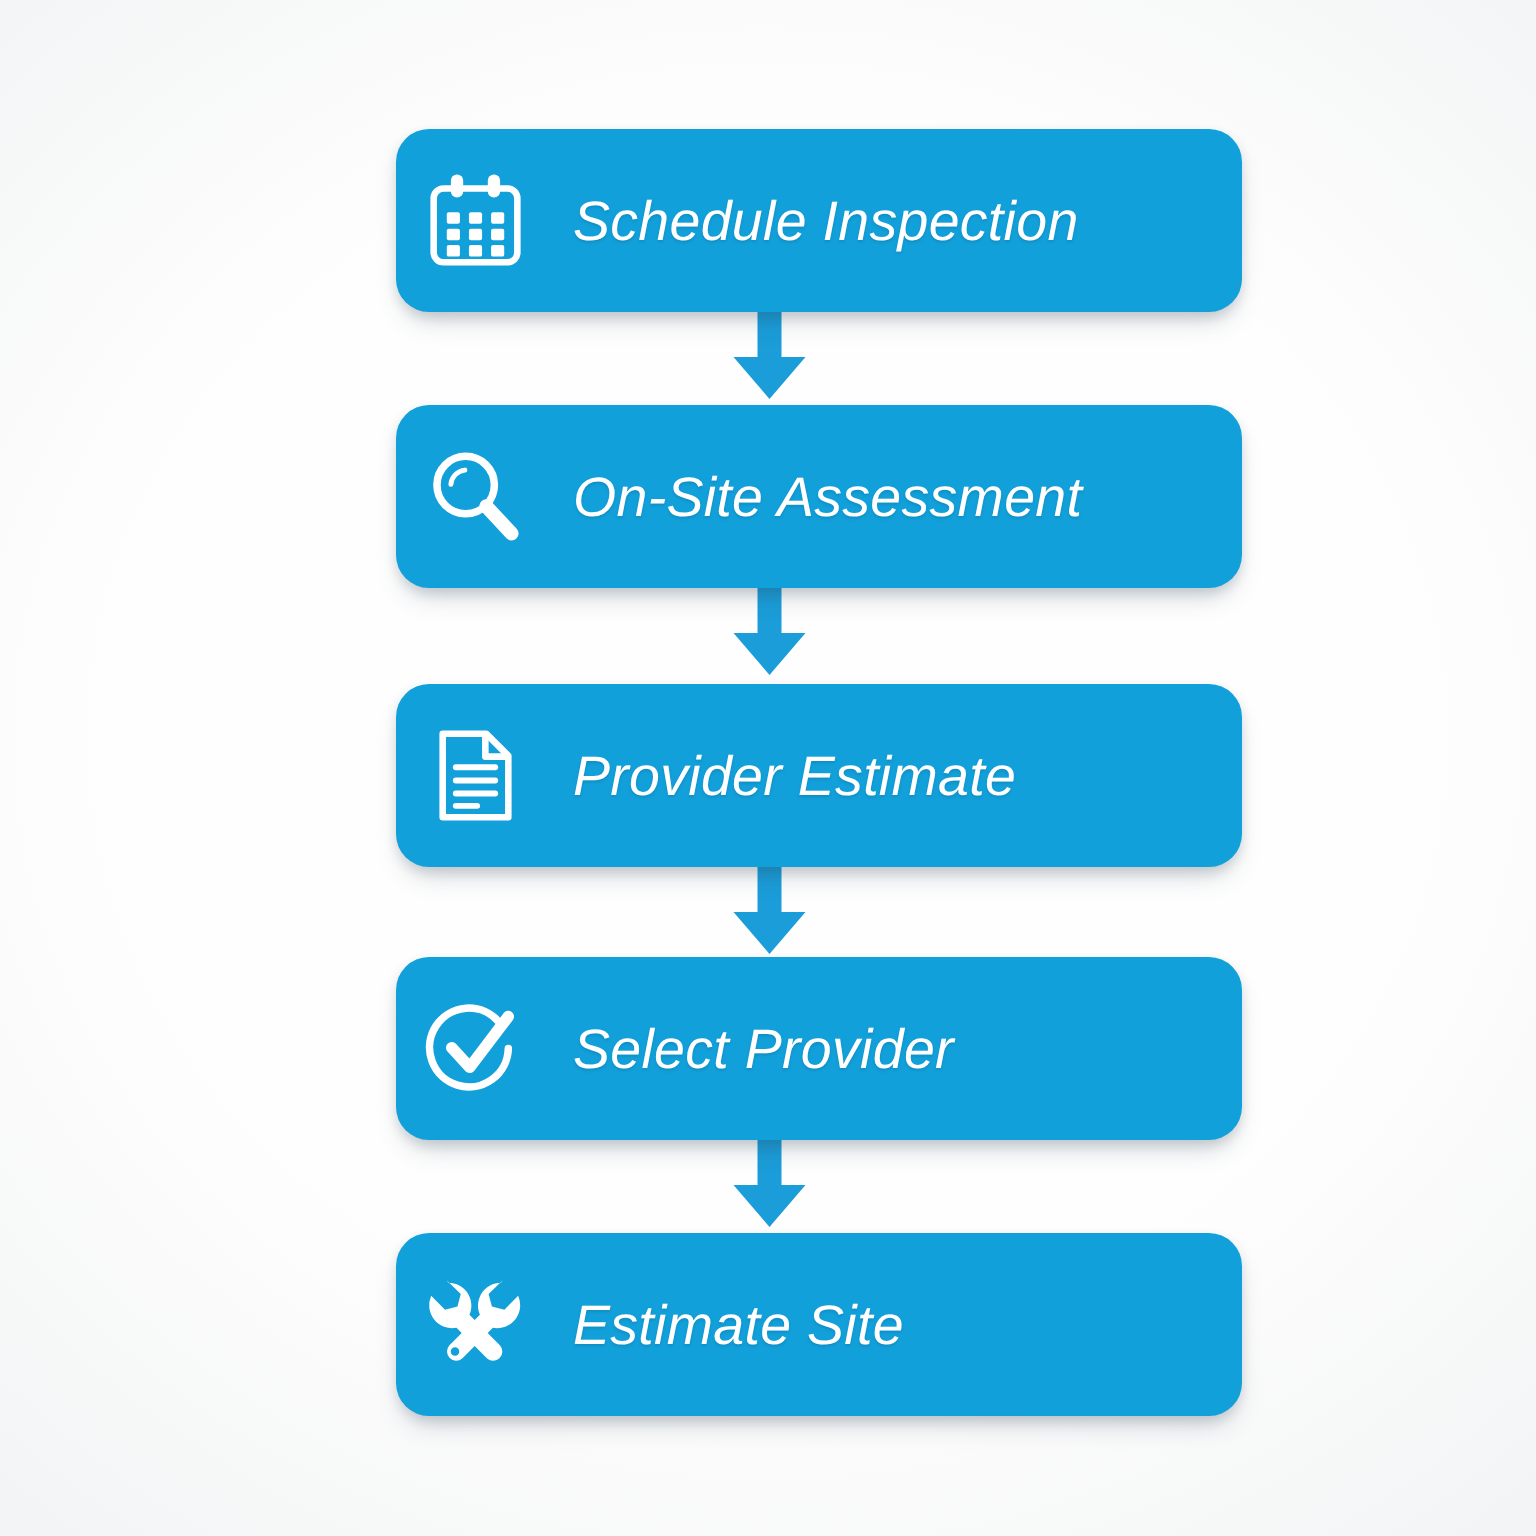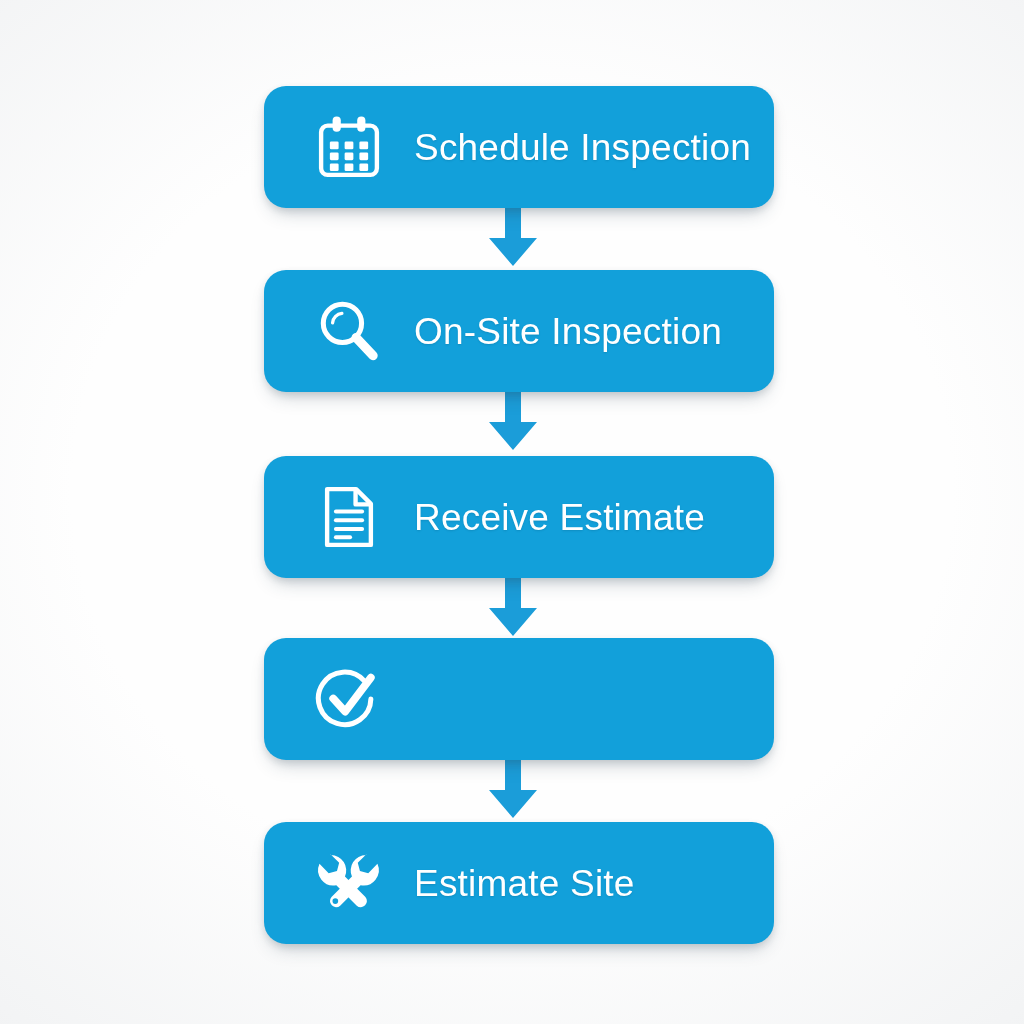--- a/index.html
+++ b/index.html
@@ -37,31 +37,32 @@
   }
 
   .step-row {
     position: relative;
     width: 100%;
   }
 
   .step-box {
     position: relative;
     box-sizing: border-box;
-    width: 510px;
+    width: 564px;
     height: 122px;
     border-radius: 22px;
     background: #12a0da;
     display: flex;
     align-items: center;
-    padding-left: 48px;
+    padding-left: 16px;
     box-shadow:
       0 10px 18px -6px rgba(40,60,80,0.26),
       0 3px 7px rgba(40,60,80,0.13);
     z-index: 2;
+    font-style: italic;
   }
 
   .step-icon {
     width: 74px;
     height: 74px;
     flex: 0 0 74px;
     display: flex;
     align-items: center;
     justify-content: center;
     margin-right: 28px;
@@ -143,21 +144,21 @@
 
     <div class="step-row">
       <div class="step-box">
         <span class="step-icon">
           <svg viewBox="0 0 64 64" fill="none" xmlns="http://www.w3.org/2000/svg">
             <circle cx="26" cy="25" r="17.5" stroke="#ffffff" stroke-width="4.6"></circle>
             <path d="M17 24.5 a9.5 9.5 0 0 1 8.5 -8.6" stroke="#ffffff" stroke-width="3" stroke-linecap="round"></path>
             <path d="M38.5 38 L54 54.5" stroke="#ffffff" stroke-width="8.5" stroke-linecap="round"></path>
           </svg>
         </span>
-        <span class="step-label">On-Site Inspection</span>
+        <span class="step-label">On-Site Assessment</span>
       </div>
     </div>
 
     <div class="connector gap-2">
       <svg viewBox="0 0 56 74" xmlns="http://www.w3.org/2000/svg">
         <path d="M20 0 H36 V36 H52 L28 64 L4 36 H20 Z" fill="#1b9dd9"></path>
       </svg>
     </div>
 
     <div class="step-row">
@@ -165,38 +166,39 @@
         <span class="step-icon">
           <svg viewBox="0 0 64 64" fill="none" xmlns="http://www.w3.org/2000/svg">
             <path d="M12 6.5 H38.5 L52 20 V57.5 H12 Z" stroke="#ffffff" stroke-width="4" stroke-linejoin="round"></path>
             <path d="M38 7 V20.5 H51.5" stroke="#ffffff" stroke-width="4" stroke-linejoin="round"></path>
             <path d="M20 27 H44" stroke="#ffffff" stroke-width="3.6" stroke-linecap="round"></path>
             <path d="M20 35 H44" stroke="#ffffff" stroke-width="3.6" stroke-linecap="round"></path>
             <path d="M20 43 H44" stroke="#ffffff" stroke-width="3.6" stroke-linecap="round"></path>
             <path d="M20 50.5 H33" stroke="#ffffff" stroke-width="3.6" stroke-linecap="round"></path>
           </svg>
         </span>
-        <span class="step-label">Receive Estimate</span>
+        <span class="step-label">Provider Estimate</span>
       </div>
     </div>
 
     <div class="connector gap-3">
       <svg viewBox="0 0 56 74" xmlns="http://www.w3.org/2000/svg">
         <path d="M20 0 H36 V36 H52 L28 64 L4 36 H20 Z" fill="#1b9dd9"></path>
       </svg>
     </div>
 
     <div class="step-row">
       <div class="step-box">
         <span class="step-icon">
           <svg viewBox="0 0 64 64" fill="none" xmlns="http://www.w3.org/2000/svg">
             <path d="M46 15.5 A24 24 0 1 0 52 32" stroke="#ffffff" stroke-width="4.6" stroke-linecap="round"></path>
             <path d="M17.5 31.5 L28.5 43.5 L52 12.5" stroke="#ffffff" stroke-width="7" stroke-linecap="round" stroke-linejoin="round"></path>
           </svg>
         </span>
+        <span class="step-label">Select Provider</span>
       </div>
     </div>
 
     <div class="connector gap-4">
       <svg viewBox="0 0 56 74" xmlns="http://www.w3.org/2000/svg">
         <path d="M20 0 H36 V36 H52 L28 64 L4 36 H20 Z" fill="#1b9dd9"></path>
       </svg>
     </div>
 
     <div class="step-row">

